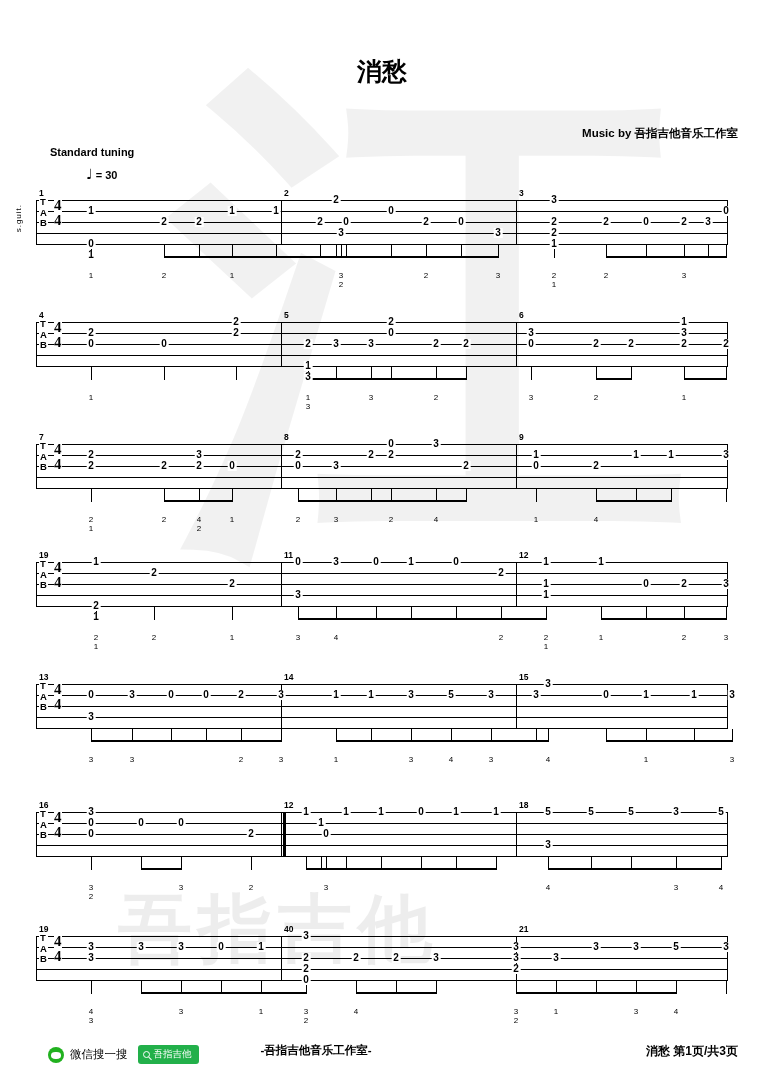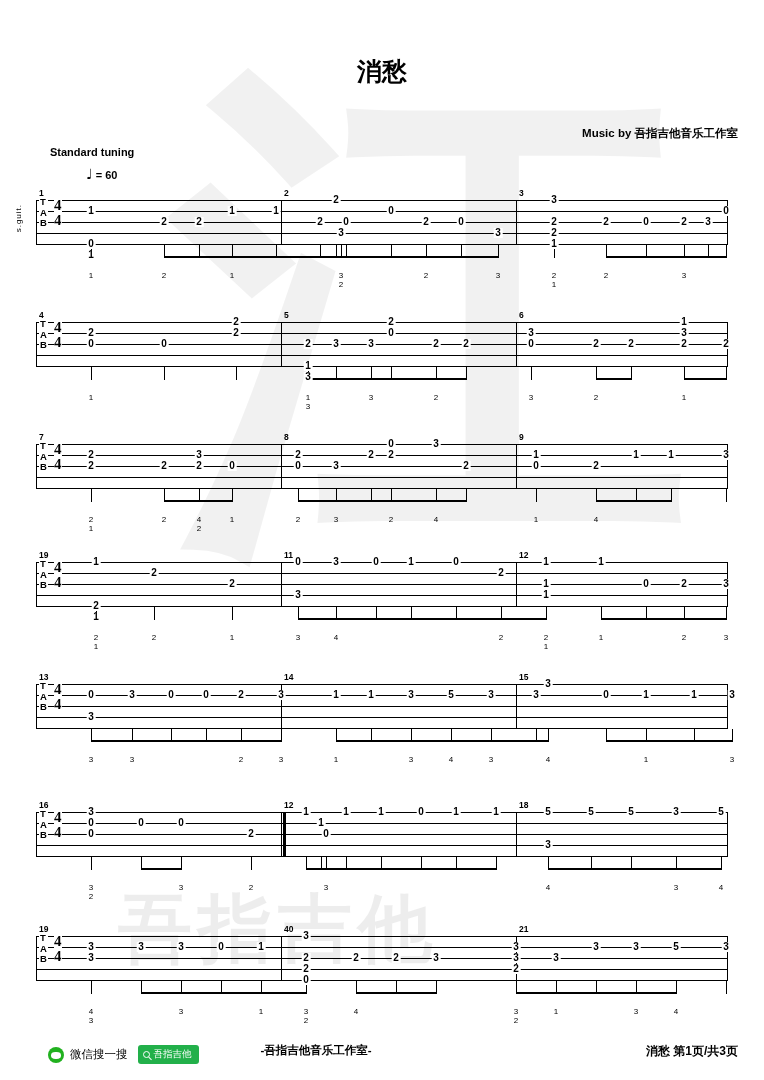--- a/index.html
+++ b/index.html
@@ -167,21 +167,21 @@
     <div class="wm-big">江</div>
     <div class="wm-text">吾指吉他</div>
   </div>
 
 
   <div class="title">消愁</div>
   <div class="credit">Music by 吾指吉他音乐工作室</div>
   <div class="tuning">Standard tuning</div>
   <div class="tempo">
     <span class="note">♩</span>
-    <span>= 60</span>
+    <span>= 30</span>
   </div>
 
   <div id="systems-host">
       <div class="system" style="top: 200px;">
         <div class="staff">
           <div class="line l0"></div>
           <div class="line l1"></div>
           <div class="line l2"></div>
           <div class="line l3"></div>
           <div class="line l4"></div>

